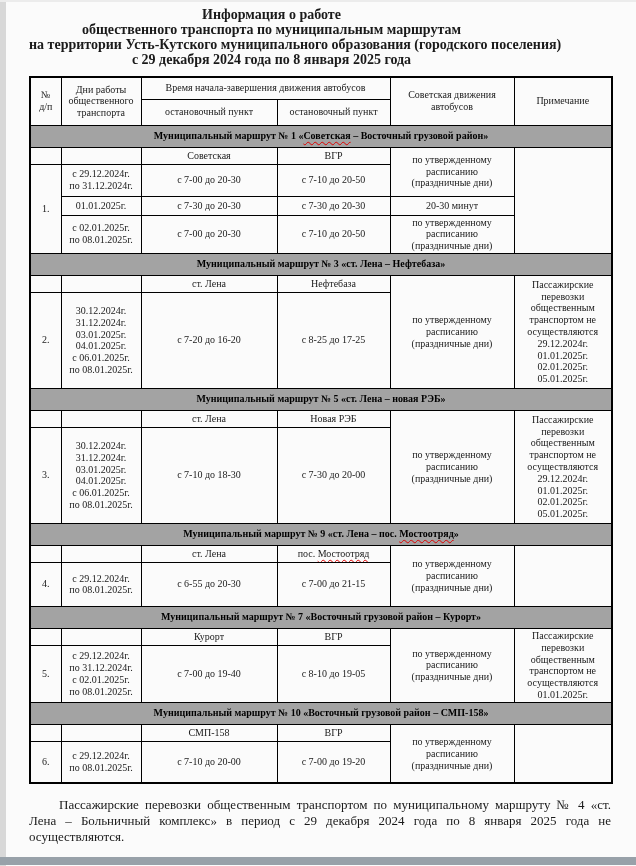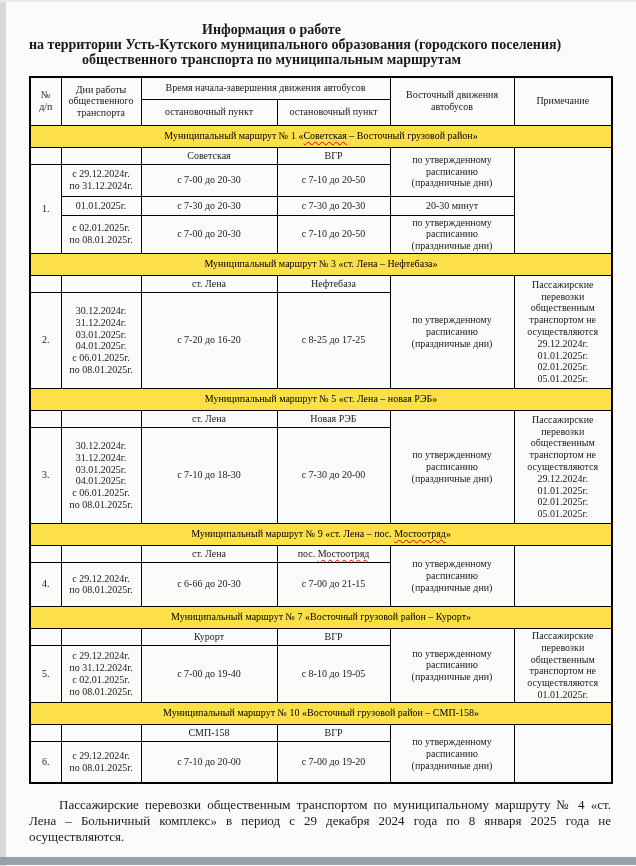--- a/index.html
+++ b/index.html
@@ -5,21 +5,21 @@
   html,body{margin:0;padding:0;}
   body{
     width:636px;height:866px;position:relative;overflow:hidden;
     background:#fbfbfb;
     font-family:"Liberation Serif","DejaVu Serif",serif;
     color:#1a1a1a;
   }
   .left-strip{position:absolute;left:0;top:0;width:6px;height:100%;background:#d8d8d8;}
   .top-strip{position:absolute;left:0;top:0;width:100%;height:2px;background:#ececec;}
   .bottom-bar{position:absolute;left:0;bottom:1px;width:100%;height:8px;background:#98a1a9;}
-  .content{position:absolute;left:29px;top:22px;width:485px;}
+  .content{position:absolute;left:29px;top:7px;width:485px;}
 
   .title{width:100%;text-align:center;font-weight:bold;font-size:14px;line-height:15px;}
   .title div{white-space:nowrap;}
 
   table.sched{
     border-collapse:collapse;table-layout:fixed;width:582px;margin-top:9px;
     border:2px solid #000;
   }
   table.sched td{
     border:1px solid #000;
@@ -33,21 +33,21 @@
   tr.h-banner{height:22px;}
   tr.h-sub{height:17px;}
   tr.h-r1a{height:32px;}
   tr.h-r1b{height:19px;}
   tr.h-r1c{height:31px;}
   tr.h-tall{height:96px;}
   tr.h-r4{height:44px;}
   tr.h-r5{height:57px;}
   tr.h-r6{height:42px;}
   td.banner-cell{
-    background:#fde047;font-weight:normal;font-size:13px;color:#000;
+    background:#a3a3a3;font-weight:bold;font-size:13px;color:#000;
   }
   .wavy{
     text-decoration:underline wavy #dd0000;
     text-decoration-thickness:1px;
     text-underline-offset:2px;
     text-decoration-skip-ink:none;
   }
   .footer-par{
     width:582px;margin:13px 0 0 0;
     font-size:13px;line-height:16px;
@@ -57,43 +57,44 @@
 </head>
 <body>
 
 <div class="left-strip"></div>
 <div class="top-strip"></div>
 
 <div class="content">
 
   <div class="title">
     <div>Информация о работе</div>
+    <div>общественного транспорта по муниципальным маршрутам</div>
     <div>на территории Усть-Кутского муниципального образования (городского поселения)</div>
-    <div>общественного транспорта по муниципальным маршрутам</div>
+    <div>с 29 декабря 2024 года по 8 января 2025 года</div>
   </div>
 
   <table class="sched">
     <colgroup>
       <col style="width:31px">
         <col style="width:80px">
         <col style="width:136px">
       <col style="width:113px">
         <col style="width:124px">
         <col style="width:98px">
     </colgroup>
 
     <tbody>
         <tr class="h-hdr1">
       <td rowspan="2" class="ml">№
 д/п</td>
       <td rowspan="2" class="ml">Дни работы
 общественного
 транспорта</td>
       <td colspan="2">Время начала-завершения  движения автобусов</td>
-      <td rowspan="2" class="ml">Восточный движения
+      <td rowspan="2" class="ml">Советская движения
 автобусов</td>
       <td rowspan="2">Примечание</td>
     </tr>
     <tr class="h-hdr2">
       <td>остановочный пункт</td>
       <td>остановочный пункт</td>
     </tr>
 
     <tr class="h-banner">
       <td colspan="6" class="banner-cell"><span>Муниципальный маршрут № 1 «</span><span class="wavy">Советская</span><span> – Восточный грузовой район»</span></td>
@@ -207,21 +208,21 @@
       <td><span>пос. </span><span class="wavy">Мостоотряд</span></td>
       <td rowspan="2" class="ml">по утвержденному
 расписанию
 (праздничные дни)</td>
       <td rowspan="2" class="ml"></td>
     </tr>
     <tr class="h-r4">
       <td>4.</td>
       <td class="ml">с 29.12.2024г.
 по 08.01.2025г.</td>
-      <td>с 6-66 до 20-30</td>
+      <td>с 6-55 до 20-30</td>
       <td>с 7-00 до 21-15</td>
     </tr>
 
     <tr class="h-banner">
       <td colspan="6" class="banner-cell"><span>Муниципальный маршрут № 7 «Восточный грузовой район – Курорт»</span><span class="wavy"></span><span></span></td>
     </tr>
     <tr class="h-sub">
       <td></td>
       <td></td>
       <td>Курорт</td>

